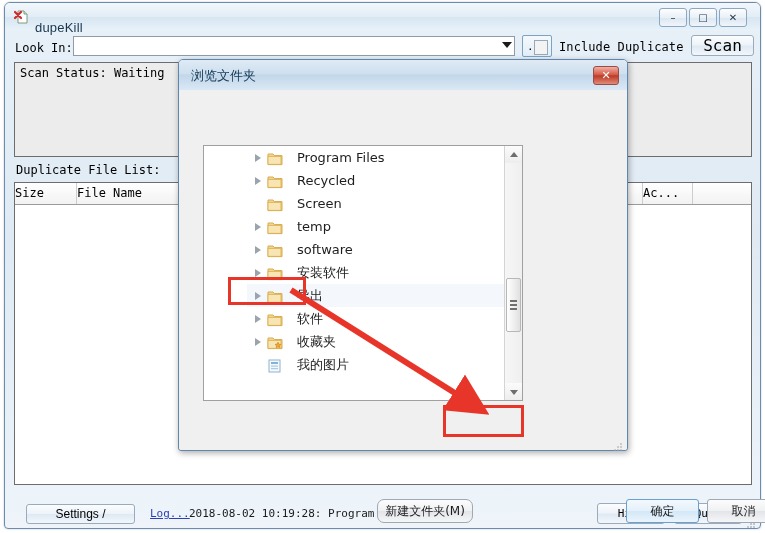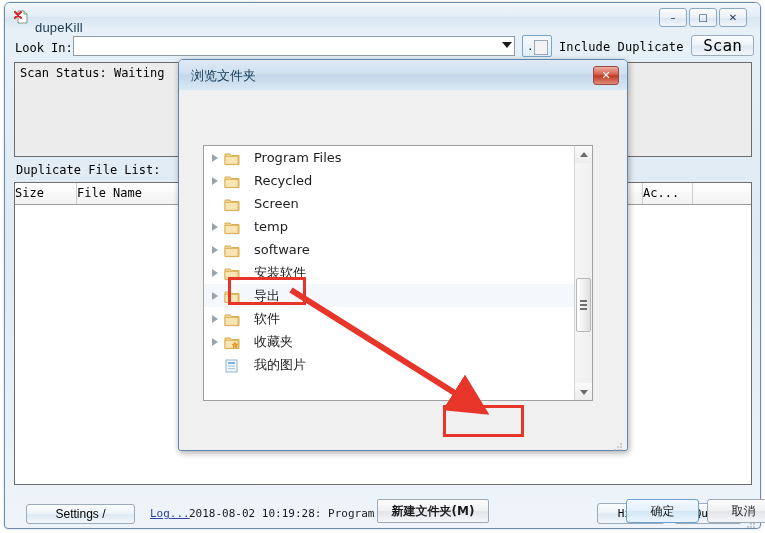--- a/index.html
+++ b/index.html
@@ -153,22 +153,22 @@
     position:absolute;right:8px;top:6px;width:24px;height:17px;
     border:1px solid #9c4a44;border-radius:3px;
     background:linear-gradient(to bottom,#f0b0a5 0%,#d45a47 45%,#bc3a27 52%,#e08b78 100%);
   }
   #dlg-close span{position:absolute;left:0;right:0;top:0;bottom:0;display:flex;
     align-items:center;justify-content:center;color:#fff;font-size:11px;font-weight:bold;
     line-height:1;font-family:"DejaVu Sans",sans-serif;}
   #dlg-body{position:absolute;left:0;top:30px;right:0;bottom:0;background:#f0f0f0;
     border-radius:0 0 3px 3px;}
   #tree{
-    position:absolute;left:24px;top:55px;width:390px;height:256px;
-    background:#ffffff;border:1px solid #a0a0a0;box-sizing:border-box;overflow:hidden;
+    position:absolute;left:24px;top:55px;width:320px;height:256px;
+    background:#ffffff;border:1px solid #a0a0a0;box-sizing:border-box;overflow:hidden;padding-left:43px;
   }
   .tree-row{position:relative;height:23px;line-height:23px;padding-left:24px;
     font-size:13px;color:#1d1d1d;font-family:"DejaVu Sans", sans-serif;white-space:nowrap;}
   .tw{position:absolute;left:8px;top:8px;width:0;height:0;
     border-top:4px solid transparent;border-bottom:4px solid transparent;
     border-left:6px solid #9aa4ad;}
   .fold{position:absolute;left:20px;top:4px;width:16px;height:14px;}
   .tree-row .lbl{margin-left:26px;}
   #tree-scroll{
     position:absolute;right:0;top:0;width:17px;bottom:0;
@@ -183,26 +183,25 @@
     border-bottom:5px solid #6d6d6d;margin-top:-3px;}
   #sb-down i{border-left:4px solid transparent;border-right:4px solid transparent;
     border-top:5px solid #6d6d6d;margin-top:-2px;}
   #sb-thumb{position:absolute;left:1px;right:1px;top:132px;height:52px;
     border:1px solid #b7b7b7;border-radius:2px;
     background:linear-gradient(to right,#ffffff,#ededed 60%,#e0e0e0);}
   #sb-thumb .grip{position:absolute;left:3px;right:3px;top:50%;margin-top:-5px;height:10px;
     background:repeating-linear-gradient(to bottom,#6f6f6f 0,#6f6f6f 2px,transparent 2px,transparent 4px);}
 
   #newfolder-btn{
-    position:absolute;left:198px;top:409px;width:112px;height:24px;
-    border:1px solid #9fa9b3;border-radius:2px;
+    position:absolute;left:198px;top:409px;width:96px;height:24px;
+    border:1px solid #9fa9b3;border-radius:7px;
     background:linear-gradient(to bottom,#fcfcfd 0%,#f0f1f3 48%,#e3e5e9 52%,#f5f6f8 100%);
     box-sizing:border-box;text-align:center;line-height:22px;font-size:12px;color:#1b1b1b;
     font-family:"DejaVu Sans", sans-serif;
-    font-weight:bold;
   }
   #ok-btn{
     position:absolute;left:447px;top:409px;width:73px;height:24px;
     border:1px solid #6aa0cb;border-radius:3px;
     background:linear-gradient(to bottom,#f3f9fe 0%,#e4f0fa 48%,#d4e8f7 52%,#eaf4fd 100%);
     box-sizing:border-box;text-align:center;line-height:22px;font-size:12px;color:#1b1b1b;
     font-family:Liberation Sans, sans-serif;
   }
   #cancel-btn{
     position:absolute;left:528px;top:409px;width:73px;height:24px;

